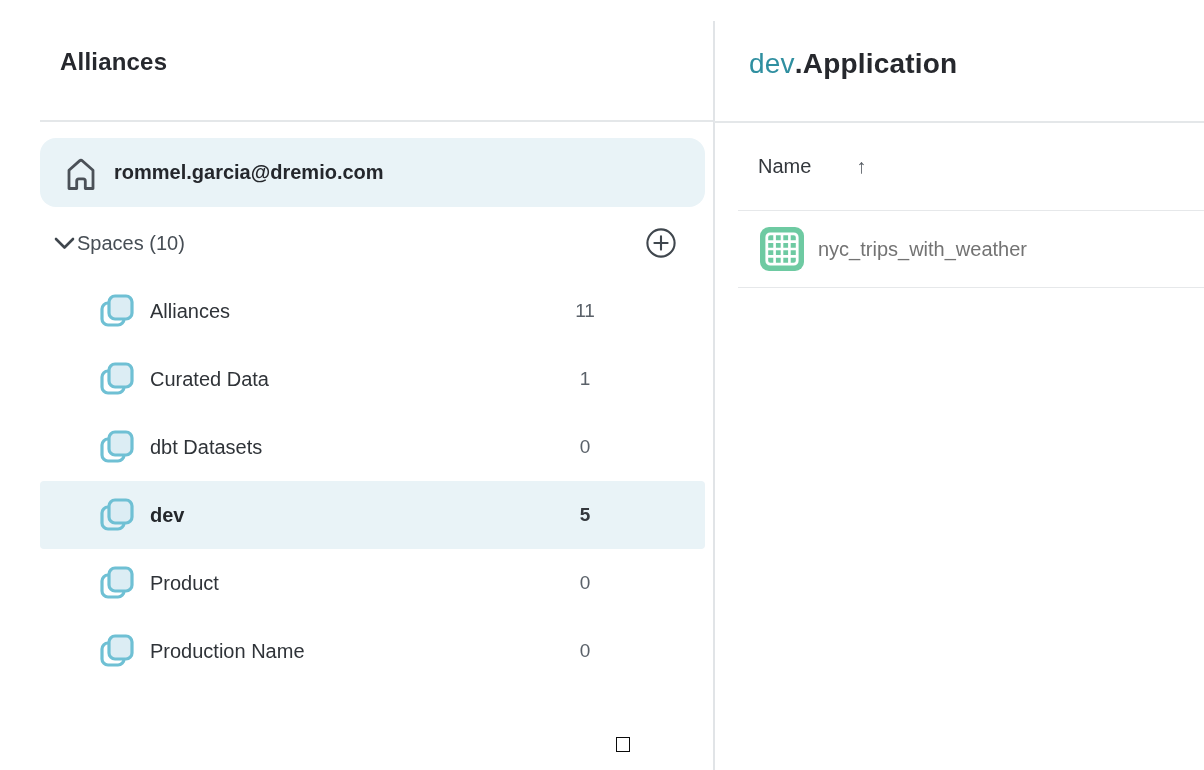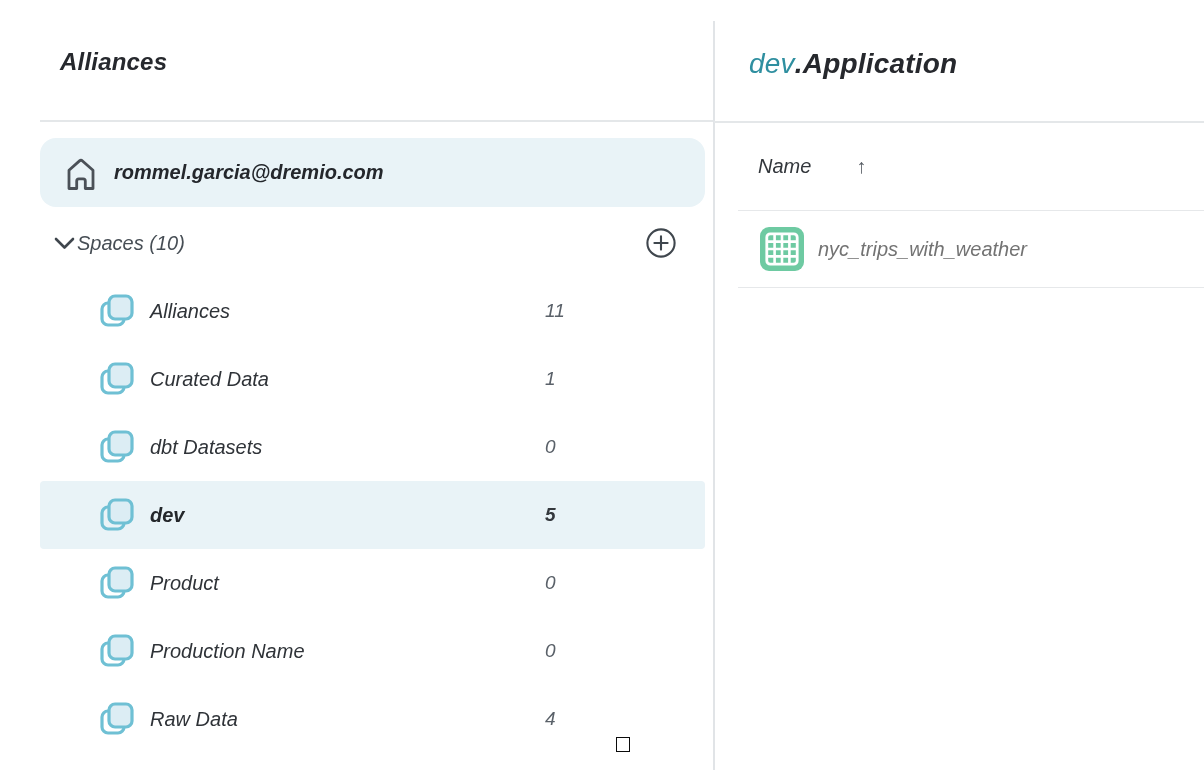--- a/index.html
+++ b/index.html
@@ -1,21 +1,21 @@
 <!DOCTYPE html>
 <html><head>
 <meta charset="utf-8">
 <style>
   html,body{margin:0;padding:0;background:#ffffff;}
   body{
     width:1204px;height:770px;position:relative;overflow:hidden;
     font-family:"Liberation Sans","DejaVu Sans",sans-serif;
     -webkit-font-smoothing:antialiased;color:#2b2e33;
   }
-  .abs{position:absolute;font-style:italic;}
+  .abs{position:absolute;}
 
   
   .panel-title{
     left:60px;top:48px;font-size:24px;font-weight:700;color:#26282d;
     letter-spacing:.2px;
   }
   .left-divider{left:40px;top:120px;width:673px;height:1.5px;background:#e4e7e9;}
 
   .home-row{
     left:40px;top:138px;width:665px;height:69px;background:#e9f3f7;
@@ -38,21 +38,21 @@
   .space-row .hl{
     position:absolute;left:40px;right:8px;top:0;bottom:0;border-radius:4px;
     background:transparent;z-index:0;
   }
   .space-row.selected .hl{background:#e9f3f7;}
   .space-ic{margin-left:96px;width:40px;height:38px;z-index:1;flex:0 0 auto;}
   .space-label{margin-left:14px;font-size:20px;color:#2f3338;z-index:1;}
   .space-row.selected .space-label{font-weight:700;color:#24272b;}
   .space-count{
     position:absolute;right:579px;z-index:1;font-size:19px;color:#5a6169;
-    width:80px;right:88px;text-align:left;
+    width:80px;right:88px;text-align:center;
   }
   .space-row.selected .space-count{font-weight:700;color:#34383d;}
 
   .unknown-glyph{
     left:616px;top:737px;width:12px;height:13px;border:1.6px solid #0b0b0b;
     background:#ffffff;
   }
 
   
   .v-divider{left:713px;top:21px;width:1.5px;height:749px;background:#e1e4e7;}
@@ -170,31 +170,20 @@
   <div class="space-row">
     <span class="hl"></span>
     <span class="space-ic">
       <svg width="40" height="38" viewBox="0 0 40 38" fill="none">
         <rect x="6" y="11" width="22" height="22" rx="6" stroke="#6fc0d4" stroke-width="3.2"></rect>
         <rect x="13" y="4" width="23" height="23" rx="6" fill="#dcedf4" stroke="#6fc0d4" stroke-width="3.2"></rect>
       </svg>
     </span>
     <span class="space-label">Production Name</span>
     <span class="space-count">0</span>
-  </div>
-  <div class="space-row">
-    <span class="hl"></span>
-    <span class="space-ic">
-      <svg width="40" height="38" viewBox="0 0 40 38" fill="none">
-        <rect x="6" y="11" width="22" height="22" rx="6" stroke="#6fc0d4" stroke-width="3.2"></rect>
-        <rect x="13" y="4" width="23" height="23" rx="6" fill="#dcedf4" stroke="#6fc0d4" stroke-width="3.2"></rect>
-      </svg>
-    </span>
-    <span class="space-label">Raw Data</span>
-    <span class="space-count">4</span>
   </div>
 </div>
 
 <div class="abs unknown-glyph"></div>
 
 <div class="abs v-divider"></div>
 
 <div class="abs crumb">
   <span class="crumb-space">dev</span><span class="crumb-sep">.</span><span class="crumb-entity">Application</span>
 </div>

